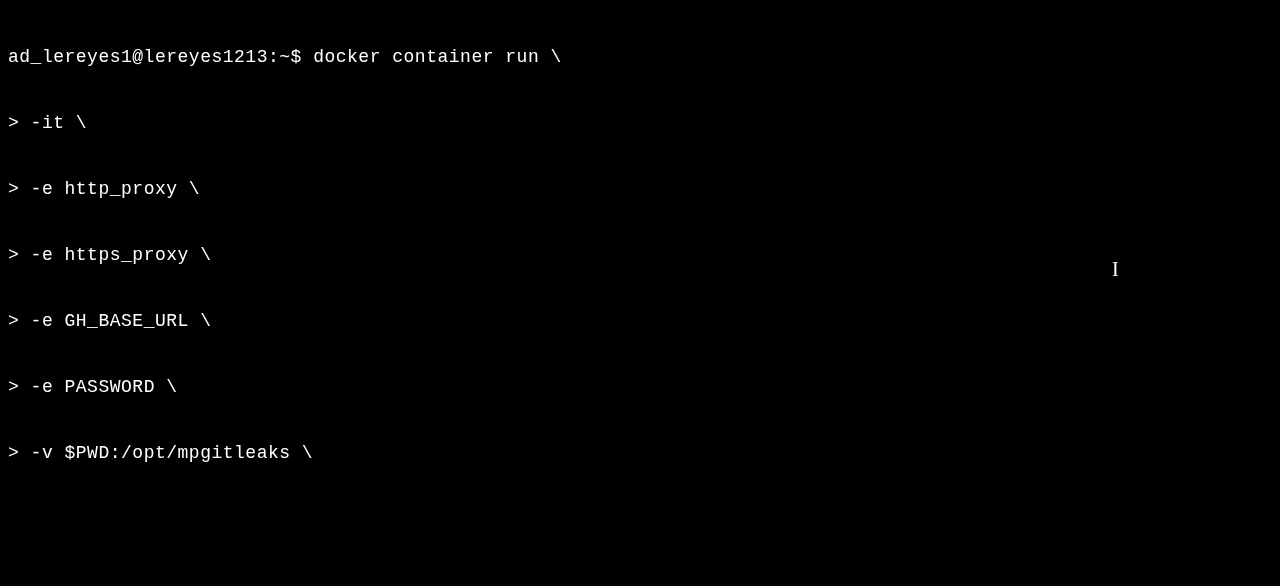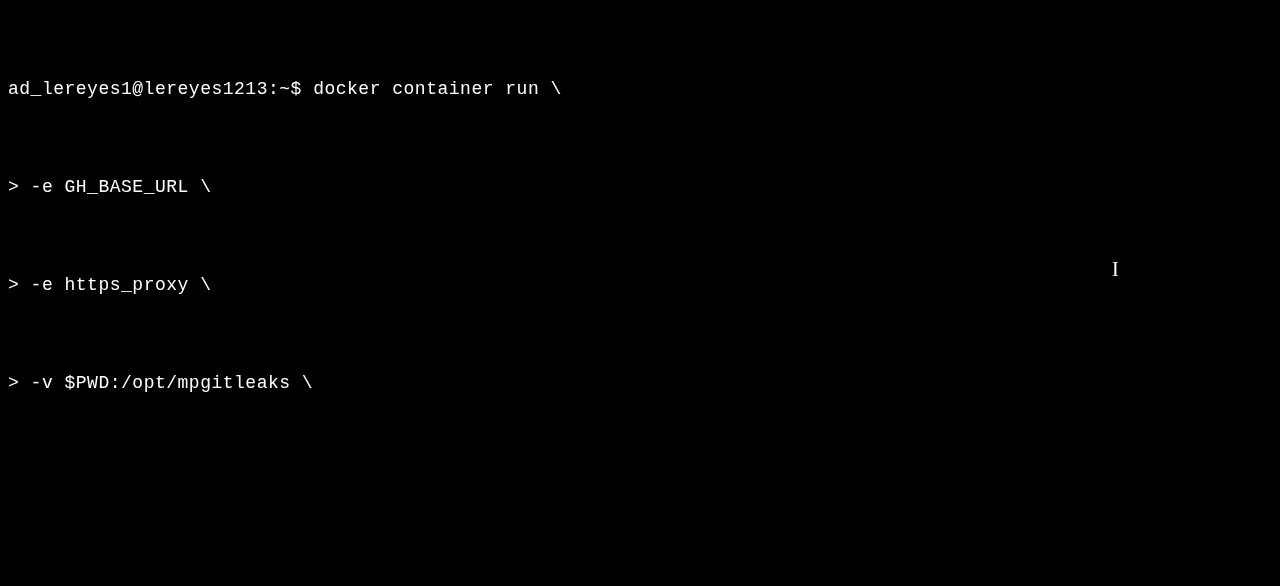--- a/index.html
+++ b/index.html
@@ -12,36 +12,39 @@
       letter-spacing: 0.5px;
       width: 1280px;
       height: 586px;
       overflow: hidden;
       position: relative;
     }
     .terminal {
       padding: 2px 8px;
       white-space: pre;
     }
-    .line { display: block; margin-top: 32px; }
+    .line { display: block; }
     .mouse-cursor {
       position: absolute;
       top: 258px;
       left: 1112px;
       color: #fff;
       font-size: 20px;
       font-family: serif;
       pointer-events: none;
     }
   </style>
 </head>
 <body>
 
 <div class="terminal">
   <span class="line"><span>ad_lereyes1@lereyes1213:~$ </span><span>docker container run \</span></span>
+  <span class="line"><span>&gt; </span><span>-it \</span></span>
+  <span class="line"><span>&gt; </span><span>-e http_proxy \</span></span>
+  <span class="line"><span>&gt; </span><span>-e https_proxy \</span></span>
   <span class="line"><span>&gt; </span><span>-e GH_BASE_URL \</span></span>
-  <span class="line"><span>&gt; </span><span>-e https_proxy \</span></span>
+  <span class="line"><span>&gt; </span><span>-e PASSWORD \</span></span>
   <span class="line"><span>&gt; </span><span>-v $PWD:/opt/mpgitleaks \</span></span>
   
   
 </div>
 
 <div class="mouse-cursor">I</div>
 
 </body></html>

